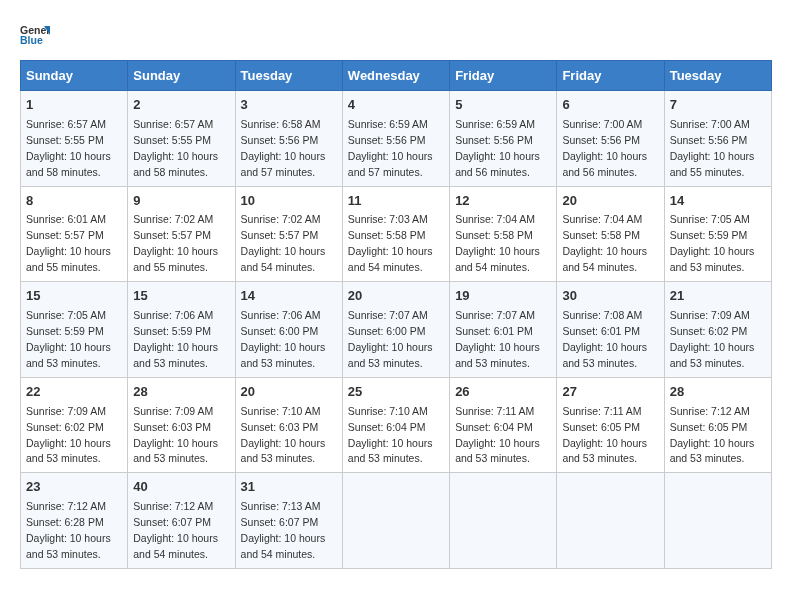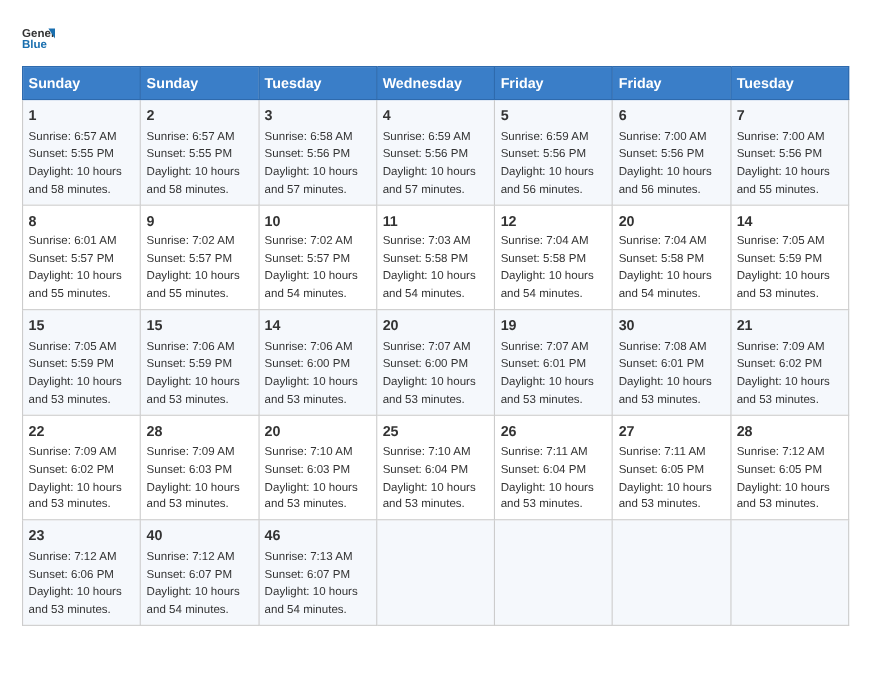--- a/index.html
+++ b/index.html
@@ -140,22 +140,22 @@
       <tr>
         <td><span class="day-number">22</span><span class="day-info">Sunrise: 7:09 AM</span><br><span class="day-info">Sunset: 6:02 PM</span><br><span class="day-info">Daylight: 10 hours and 53 minutes.</span></td>
         <td><span class="day-number">28</span><span class="day-info">Sunrise: 7:09 AM</span><br><span class="day-info">Sunset: 6:03 PM</span><br><span class="day-info">Daylight: 10 hours and 53 minutes.</span></td>
         <td><span class="day-number">20</span><span class="day-info">Sunrise: 7:10 AM</span><br><span class="day-info">Sunset: 6:03 PM</span><br><span class="day-info">Daylight: 10 hours and 53 minutes.</span></td>
         <td><span class="day-number">25</span><span class="day-info">Sunrise: 7:10 AM</span><br><span class="day-info">Sunset: 6:04 PM</span><br><span class="day-info">Daylight: 10 hours and 53 minutes.</span></td>
         <td><span class="day-number">26</span><span class="day-info">Sunrise: 7:11 AM</span><br><span class="day-info">Sunset: 6:04 PM</span><br><span class="day-info">Daylight: 10 hours and 53 minutes.</span></td>
         <td><span class="day-number">27</span><span class="day-info">Sunrise: 7:11 AM</span><br><span class="day-info">Sunset: 6:05 PM</span><br><span class="day-info">Daylight: 10 hours and 53 minutes.</span></td>
         <td><span class="day-number">28</span><span class="day-info">Sunrise: 7:12 AM</span><br><span class="day-info">Sunset: 6:05 PM</span><br><span class="day-info">Daylight: 10 hours and 53 minutes.</span></td>
       </tr>
       <tr>
-        <td><span class="day-number">23</span><span class="day-info">Sunrise: 7:12 AM</span><br><span class="day-info">Sunset: 6:06 PM</span><br><span class="day-info">Daylight: 10 hours and 53 minutes.</span></td>
+        <td><span class="day-number">23</span><span class="day-info">Sunrise: 7:12 AM</span><br><span class="day-info">Sunset: 6:28 PM</span><br><span class="day-info">Daylight: 10 hours and 53 minutes.</span></td>
         <td><span class="day-number">40</span><span class="day-info">Sunrise: 7:12 AM</span><br><span class="day-info">Sunset: 6:07 PM</span><br><span class="day-info">Daylight: 10 hours and 54 minutes.</span></td>
-        <td><span class="day-number">46</span><span class="day-info">Sunrise: 7:13 AM</span><br><span class="day-info">Sunset: 6:07 PM</span><br><span class="day-info">Daylight: 10 hours and 54 minutes.</span></td>
+        <td><span class="day-number">31</span><span class="day-info">Sunrise: 7:13 AM</span><br><span class="day-info">Sunset: 6:07 PM</span><br><span class="day-info">Daylight: 10 hours and 54 minutes.</span></td>
         <td class="empty-cell"></td>
         <td class="empty-cell"></td>
         <td class="empty-cell"></td>
         <td class="empty-cell"></td>
       </tr>
     </tbody>
 </table>
 
 </body></html>

